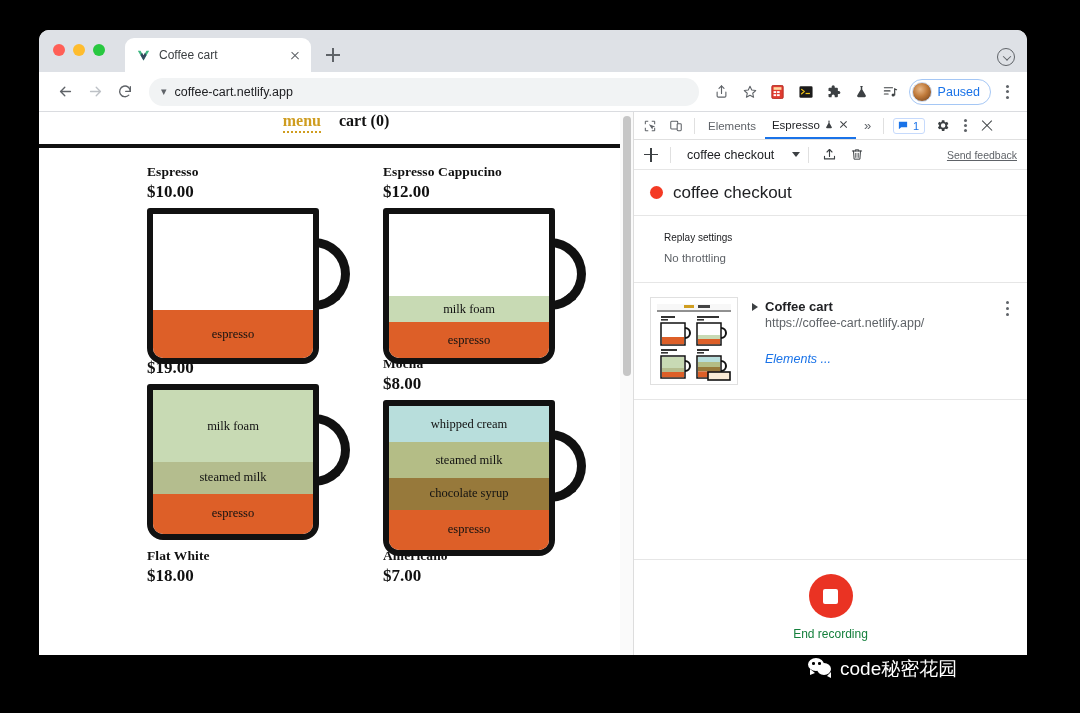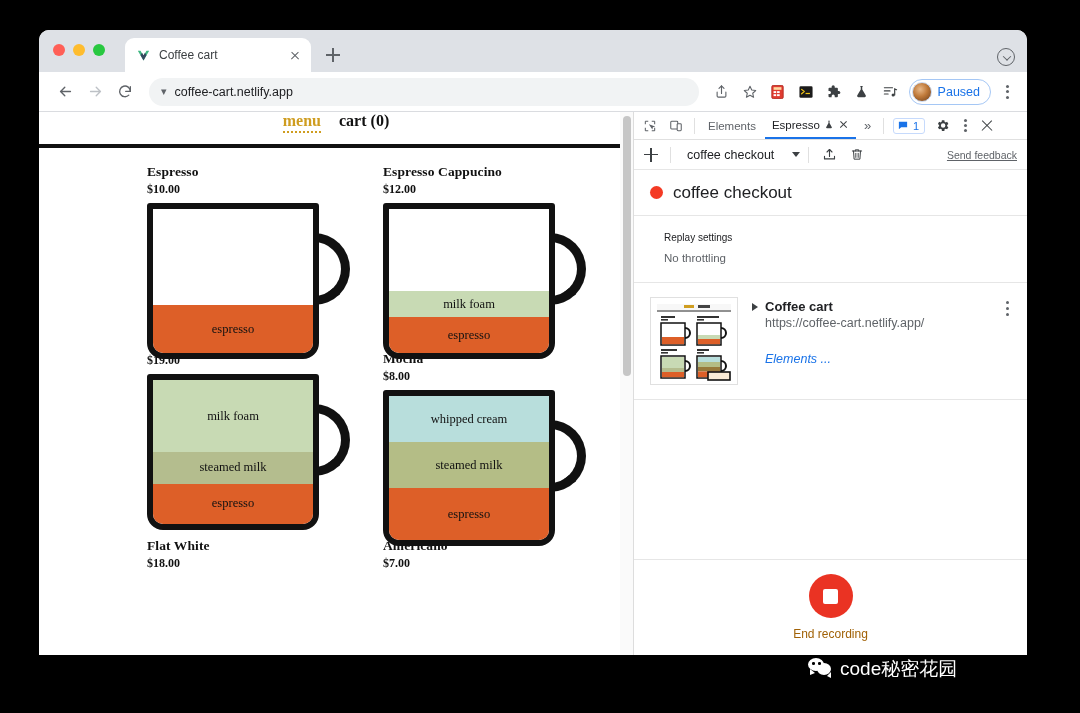--- a/index.html
+++ b/index.html
@@ -133,21 +133,21 @@
 
   #menu-grid {
     padding: 16px 0 0 0;
     display: grid; grid-template-columns: 232px 232px;
     column-gap: 4px; row-gap: 8px;
     margin-left: 108px;
     font-family: "Liberation Serif", serif;
   }
   .cup-card { width: 232px; }
   .cup-name { font-size: 13.5px; font-weight: 700; color:#111; letter-spacing:.1px; }
-  .cup-price { font-size: 12px; font-weight: 700; color:#111; margin-top: 2px; }
+  .cup-price { font-size: 17px; font-weight: 700; color:#111; margin-top: 2px; }
   .cup-wrap { position: relative; width: 203px; height: 140px; margin-top: 6px; }
   .cup-body {
     position:absolute; left:0; top:0; width: 172px; height: 156px;
     border: 6px solid #111; border-radius: 3px 3px 16px 16px;
     overflow: hidden; background:#fff; display:flex; flex-direction:column;
     z-index: 2;
   }
   .cup-handle {
     position:absolute; left: 160px; top: 30px; width: 43px; height: 72px;
     border: 9px solid #111; border-left-color: transparent;
@@ -233,21 +233,21 @@
   #rec-spacer { flex: 1; border-top: 1px solid #e6e6e6; }
   #rec-footer {
     height: 96px; border-top: 1px solid #e6e6e6;
     display:flex; flex-direction:column; align-items:center; justify-content:center; gap: 9px;
   }
   #end-rec-btn {
     width: 44px; height: 44px; border-radius: 50%; background: #ea3323;
     display:flex; align-items:center; justify-content:center;
   }
   #end-rec-square { width: 15px; height: 15px; background:#fff; border-radius:2px; }
-  #end-rec-label { font-size: 12px; color:#a16207; }
+  #end-rec-label { font-size: 12px; color:#15803d; }
 
   
   #watermark {
     position:absolute; left: 808px; top: 658px;
     display:flex; align-items:center; gap: 6px;
     color:#fff; font-size: 19px; line-height:1;
   }
   #wechat-icon { width: 26px; height: 20px; position:relative; flex:none; }
   #wechat-icon .b1, #wechat-icon .b2 { position:absolute; background:#fff; border-radius:50%; }
   #wechat-icon .b1 { left:0; top:0; width:16px; height:13px; }
@@ -416,20 +416,21 @@
         </div>
 
         <div class="cup-card">
           <div class="cup-name">Mocha</div>
           <div class="cup-price">$8.00</div>
           <div class="cup-wrap">
             <div class="cup-handle"></div>
             <div class="cup-body">
               <div class="layer" style="flex:25;background:#b8dedc">whipped cream</div>
               <div class="layer" style="flex:25;background:#b4bd86">steamed milk</div>
+              <div class="layer" style="flex:22;background:#97793b">chocolate syrup</div>
               <div class="layer" style="flex:28;background:#dd5f28">espresso</div>
             </div>
           </div>
         </div>
 
         <div class="cup-card">
           <div class="cup-name">Flat White</div>
           <div class="cup-price">$18.00</div>
         </div>
 

